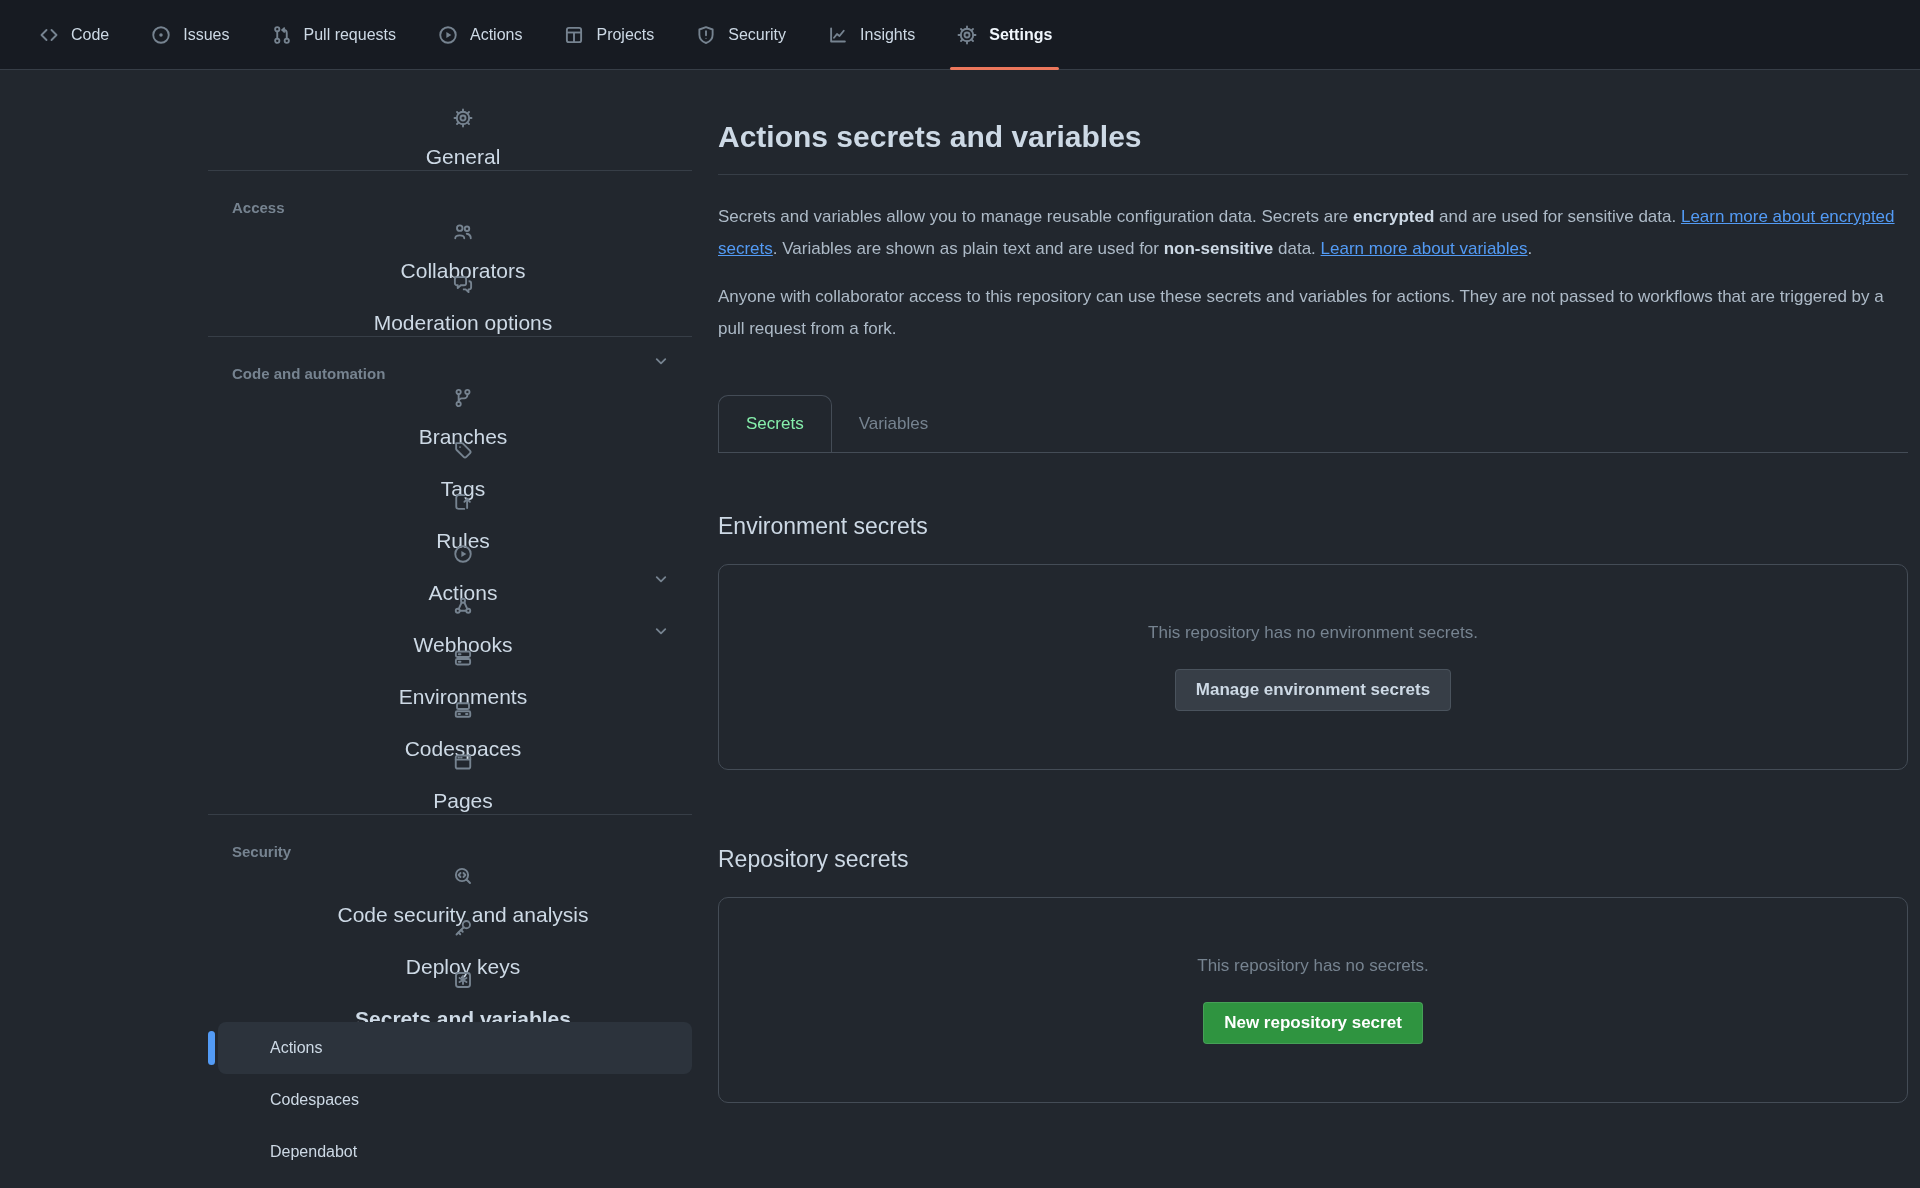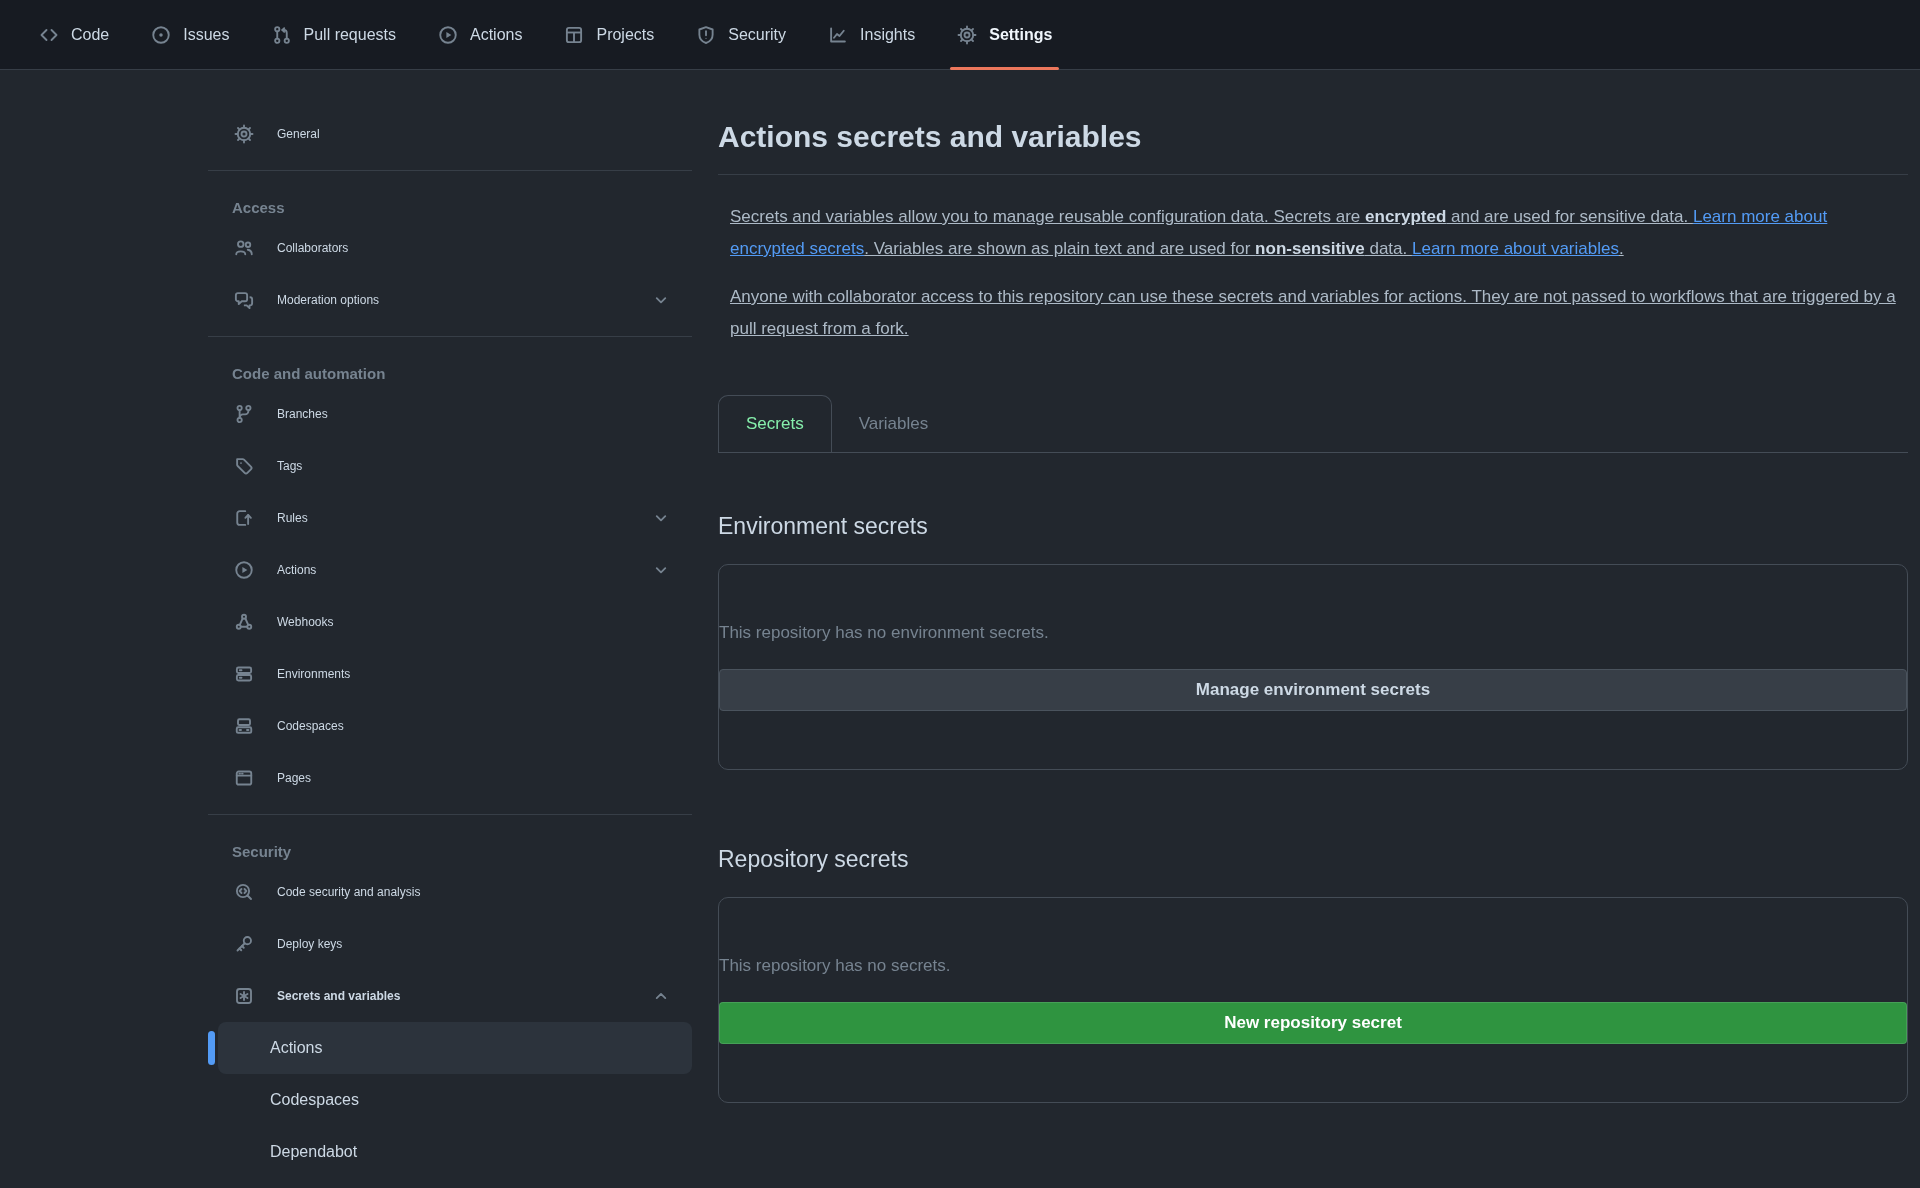--- a/index.html
+++ b/index.html
@@ -26,23 +26,23 @@
     position:absolute; left:14px; right:14px; bottom:-1px; height:3px;
     background:#ec775c; border-radius:6px;
   }
 
   
   .layout { display:flex; align-items:flex-start; padding-top:38px; }
 
   
   .sidebar { width:484px; margin-left:208px; flex:none; }
   .side-item {
-    display:flex; align-items:center; gap:23px; height:52px;
-    padding:0 0 0 26px; font-size:12px; color:#cdd9e5;
-    border-radius:8px; cursor:pointer;
+    display:flex; align-items:center; gap:17px; height:52px;
+    padding:0 0 0 26px; font-size:21px; color:#cdd9e5;
+    border-radius:8px; cursor:pointer;flex-direction:column;
   }
   .side-item.bold { font-weight:700; }
   .side-item .chev { margin-left:auto; margin-right:22px; }
   .side-divider { border-top:1px solid #373e47; margin:10px 0; }
   .side-header {
     padding:18px 0 6px 24px; font-size:15px; font-weight:700; color:#768390;
   }
   .sub-item {
     margin-left:10px; height:52px; display:flex; align-items:center;
     padding-left:52px; font-size:16px; color:#cdd9e5;
@@ -51,40 +51,40 @@
   .sub-item.selected { background:#2c333c; }
   .active-bar {
     position:absolute; left:-10px; top:9px; width:7px; height:34px;
     background:#539bf5; border-radius:4px;
   }
 
   
   .main { width:1190px; margin-left:26px; }
   .subhead { padding:12px 0 20px; border-bottom:1px solid #373e47; }
   .subhead h1 { margin:0; font-size:30px; font-weight:700; color:#cdd9e5; }
-  .intro p { font-size:17px; line-height:32px; color:#adbac7; margin:26px 12px 0;text-decoration:underline; }
+  .intro p { font-size:17px; line-height:32px; color:#adbac7; margin:26px 0 0; }
   .intro p + p { margin-top:16px; }
   .intro strong { color:#cdd9e5; font-weight:700; }
   a.link { color:#539bf5; text-decoration:underline; cursor:pointer; }
 
   .tabnav { display:flex; margin-top:50px; border-bottom:1px solid #444c56; }
   .tab {
     padding:0 27px; height:57px; display:flex; align-items:center;
     font-size:17px; color:#768390; cursor:pointer;
   }
   .tab.active {
     background:#22272e; border:1px solid #444c56; border-bottom:none;
     border-radius:10px 10px 0 0; color:#86efac; margin-bottom:-1px;
   }
 
   h2.section { font-size:23px; font-weight:400; color:#cdd9e5; margin:60px 0 24px; }
   h2.section.repo { margin-top:76px; }
   .empty-box {
     border:1px solid #444c56; border-radius:10px; height:206px;
-    display:flex; flex-direction:column; justify-content:center;
+    display:flex; flex-direction:column; align-items:center; justify-content:center;
     gap:26px; background:#22272e;
   }
   .empty-text { font-size:17px; color:#768390; }
   .btn {
     font-family:inherit; font-size:17px; font-weight:700; height:42px;
     padding:0 20px; border-radius:4px; cursor:pointer;
     background:#373e47; color:#cdd9e5; border:1px solid #4a535d;
   }
   .btn-primary { background:#2f9440; border-color:rgba(240,246,252,0.12); color:#ffffff; }
 </style>

